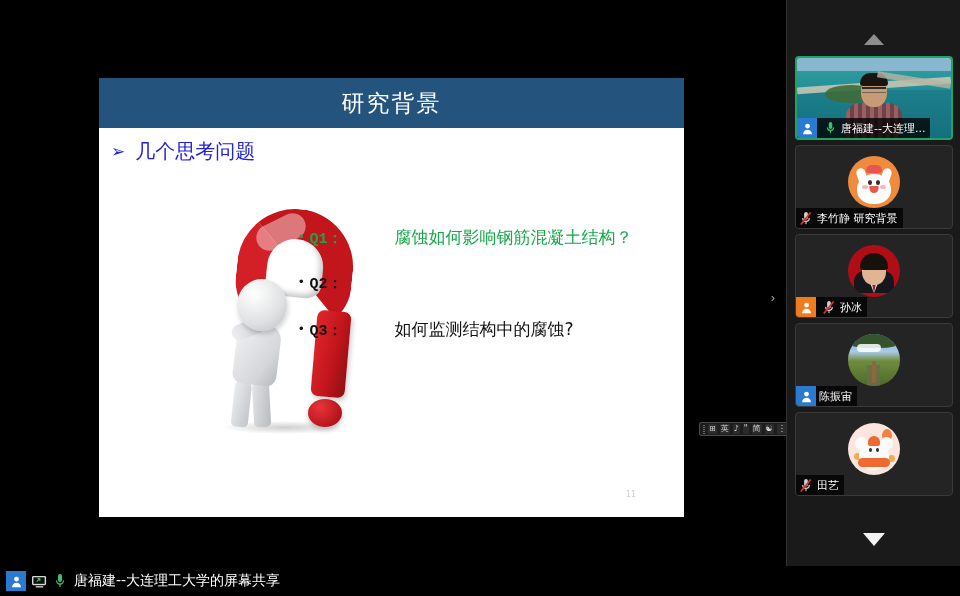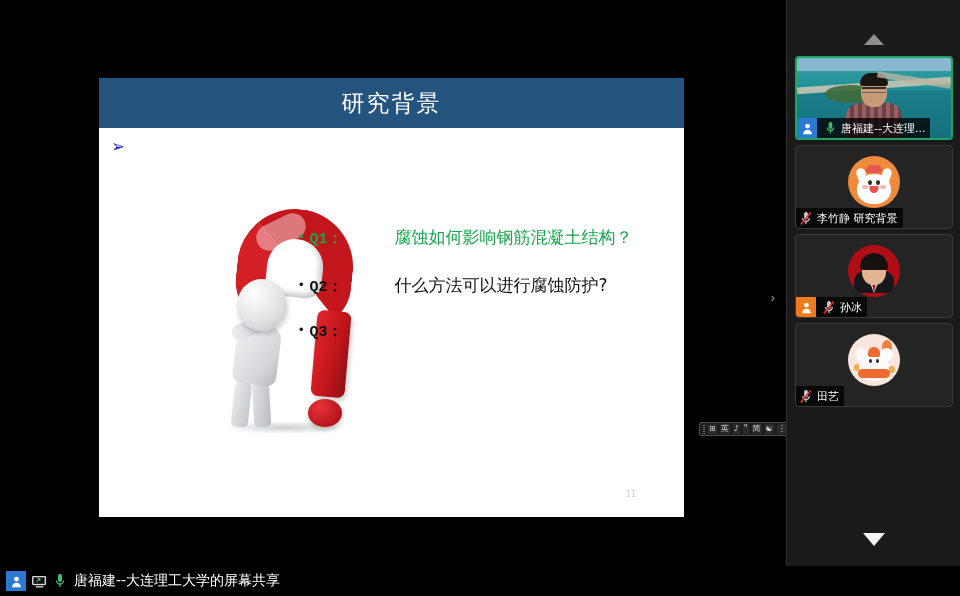--- a/index.html
+++ b/index.html
@@ -676,20 +676,21 @@
   <div id="share-region">
 
     <div id="slide">
 
       <div id="slide-banner">
         <div id="slide-title">研究背景</div>
       </div>
 
       <div id="slide-subhead">
         <span id="subhead-bullet">➢</span>
+        <span id="subhead-text">几个思考问题</span>
       </div>
 
       <div id="qmark-art">
         <div class="qm-shadow"></div>
         <div class="qm-hook"></div>
         <div class="qm-hook-gloss"></div>
         <div class="qm-stem"></div>
         <div class="qm-dot"></div>
         <div class="qm-man-leg1"></div>
         <div class="qm-man-leg2"></div>
@@ -702,26 +703,26 @@
 
         <div class="q-row q-green">
           <span class="q-bullet">•</span>
           <span class="q-label">Q1：</span>
           <span class="q-text">腐蚀如何影响钢筋混凝土结构？</span>
         </div>
 
         <div class="q-row q-black">
           <span class="q-bullet">•</span>
           <span class="q-label">Q2：</span>
-          <span class="q-text">什么方法可以进行腐蚀防护?</span>
         </div>
 
         <div class="q-row q-black">
           <span class="q-bullet">•</span>
           <span class="q-label">Q3：</span>
+          <span class="q-text">如何监测结构中的腐蚀?</span>
         </div>
 
       </div>
 
       <div id="slide-number">11</div>
     </div>
 
     <div id="ime-bar">
       <span class="ime-grip"></span>
       <span class="ime-item">⊞</span>
@@ -818,20 +819,37 @@
                 <rect x="5" y="1" width="4" height="8" rx="2" fill="#cfcfcf"></rect>
                 <path d="M3.5 7.5a3.5 3.5 0 0 0 7 0" stroke="#cfcfcf" stroke-width="1.3" fill="none"></path>
                 <rect x="6.4" y="11" width="1.2" height="3" fill="#cfcfcf"></rect>
                 <line x1="1.5" y1="14.5" x2="12" y2="1.5" stroke="#e03030" stroke-width="1.8"></line>
               </svg>
           </span>
           <span class="tile-label">孙冰</span>
         </div>
       </div>
 
+      <div class="tile">
+        <div class="tile-avatar av-landscape">
+          <span class="ls-tree-top"></span>
+          <span class="ls-cloud"></span>
+          <span class="ls-path"></span>
+          <span class="ls-post"></span>
+        </div>
+        <div class="tile-name">
+          <span class="badge-person blue">
+            <svg width="13" height="13" viewBox="0 0 16 16">
+                <circle cx="8" cy="5" r="3" fill="#fff"></circle>
+                <path d="M2.5 15c0-3.3 2.5-5.5 5.5-5.5s5.5 2.2 5.5 5.5z" fill="#fff"></path>
+              </svg>
+          </span>
+          <span class="tile-label">陈振宙</span>
+        </div>
+      </div>
 
       <div class="tile">
         <div class="tile-avatar av-mouse">
           <span class="ms-balloon"></span>
           <span class="ms-coin-a"></span>
           <span class="ms-coin-b"></span>
           <span class="ms-ear-l"></span>
           <span class="ms-ear-r"></span>
           <span class="ms-body"></span>
           <span class="ms-hat"></span>

